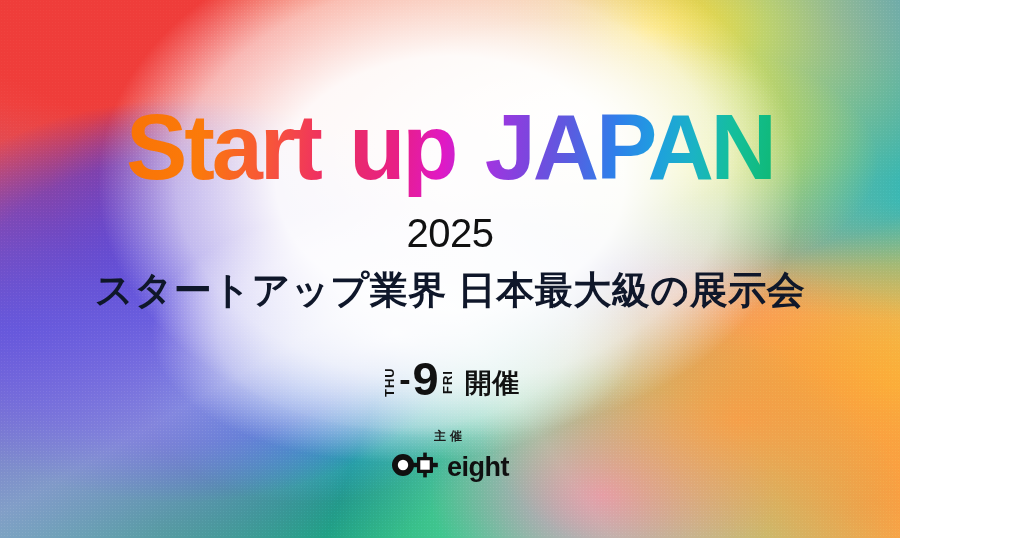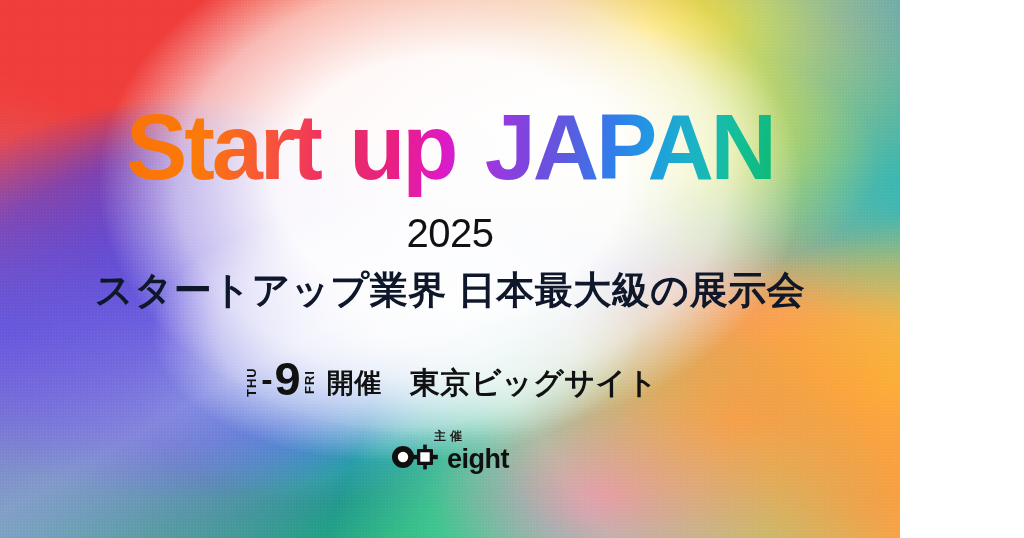--- a/index.html
+++ b/index.html
@@ -202,20 +202,21 @@
     right: 0;
   }
   #organizer-label {
     font-size: 12px;
     line-height: 16px;
     font-weight: bold;
     letter-spacing: 4px;
     color: #1b1b1b;
   }
   #organizer-logo {
+    margin-top: 8px;
     display: flex;
     align-items: center;
     justify-content: center;
     gap: 8px;
   }
   #eight-wordmark {
     font-size: 27px;
     line-height: 28px;
     font-weight: bold;
     color: #101010;
@@ -243,21 +244,20 @@
     <div id="year">2025</div>
 
     <div id="tagline">スタートアップ業界 日本最大級の展示会</div>
 
     <div id="dateline">
       <span class="d-dow">THU</span>
       <span class="d-dash">-</span>
       <span class="d-num">9</span>
       <span class="d-dow">FRI</span>
       <span class="d-word">開催</span>
-      <span class="d-venue">東京ビッグサイト</span>
     </div>
 
     <div id="organizer">
       <div id="organizer-label">主催</div>
       <div id="organizer-logo">
         <span>
           <svg width="48" height="26" viewBox="0 0 48 26" aria-hidden="true">
             <circle cx="12" cy="13" r="11" fill="#101010"></circle>
             <circle cx="12" cy="13" r="5.2" fill="#ffffff"></circle>
             <rect x="26" y="5" width="16" height="16" rx="1" fill="#101010"></rect>

